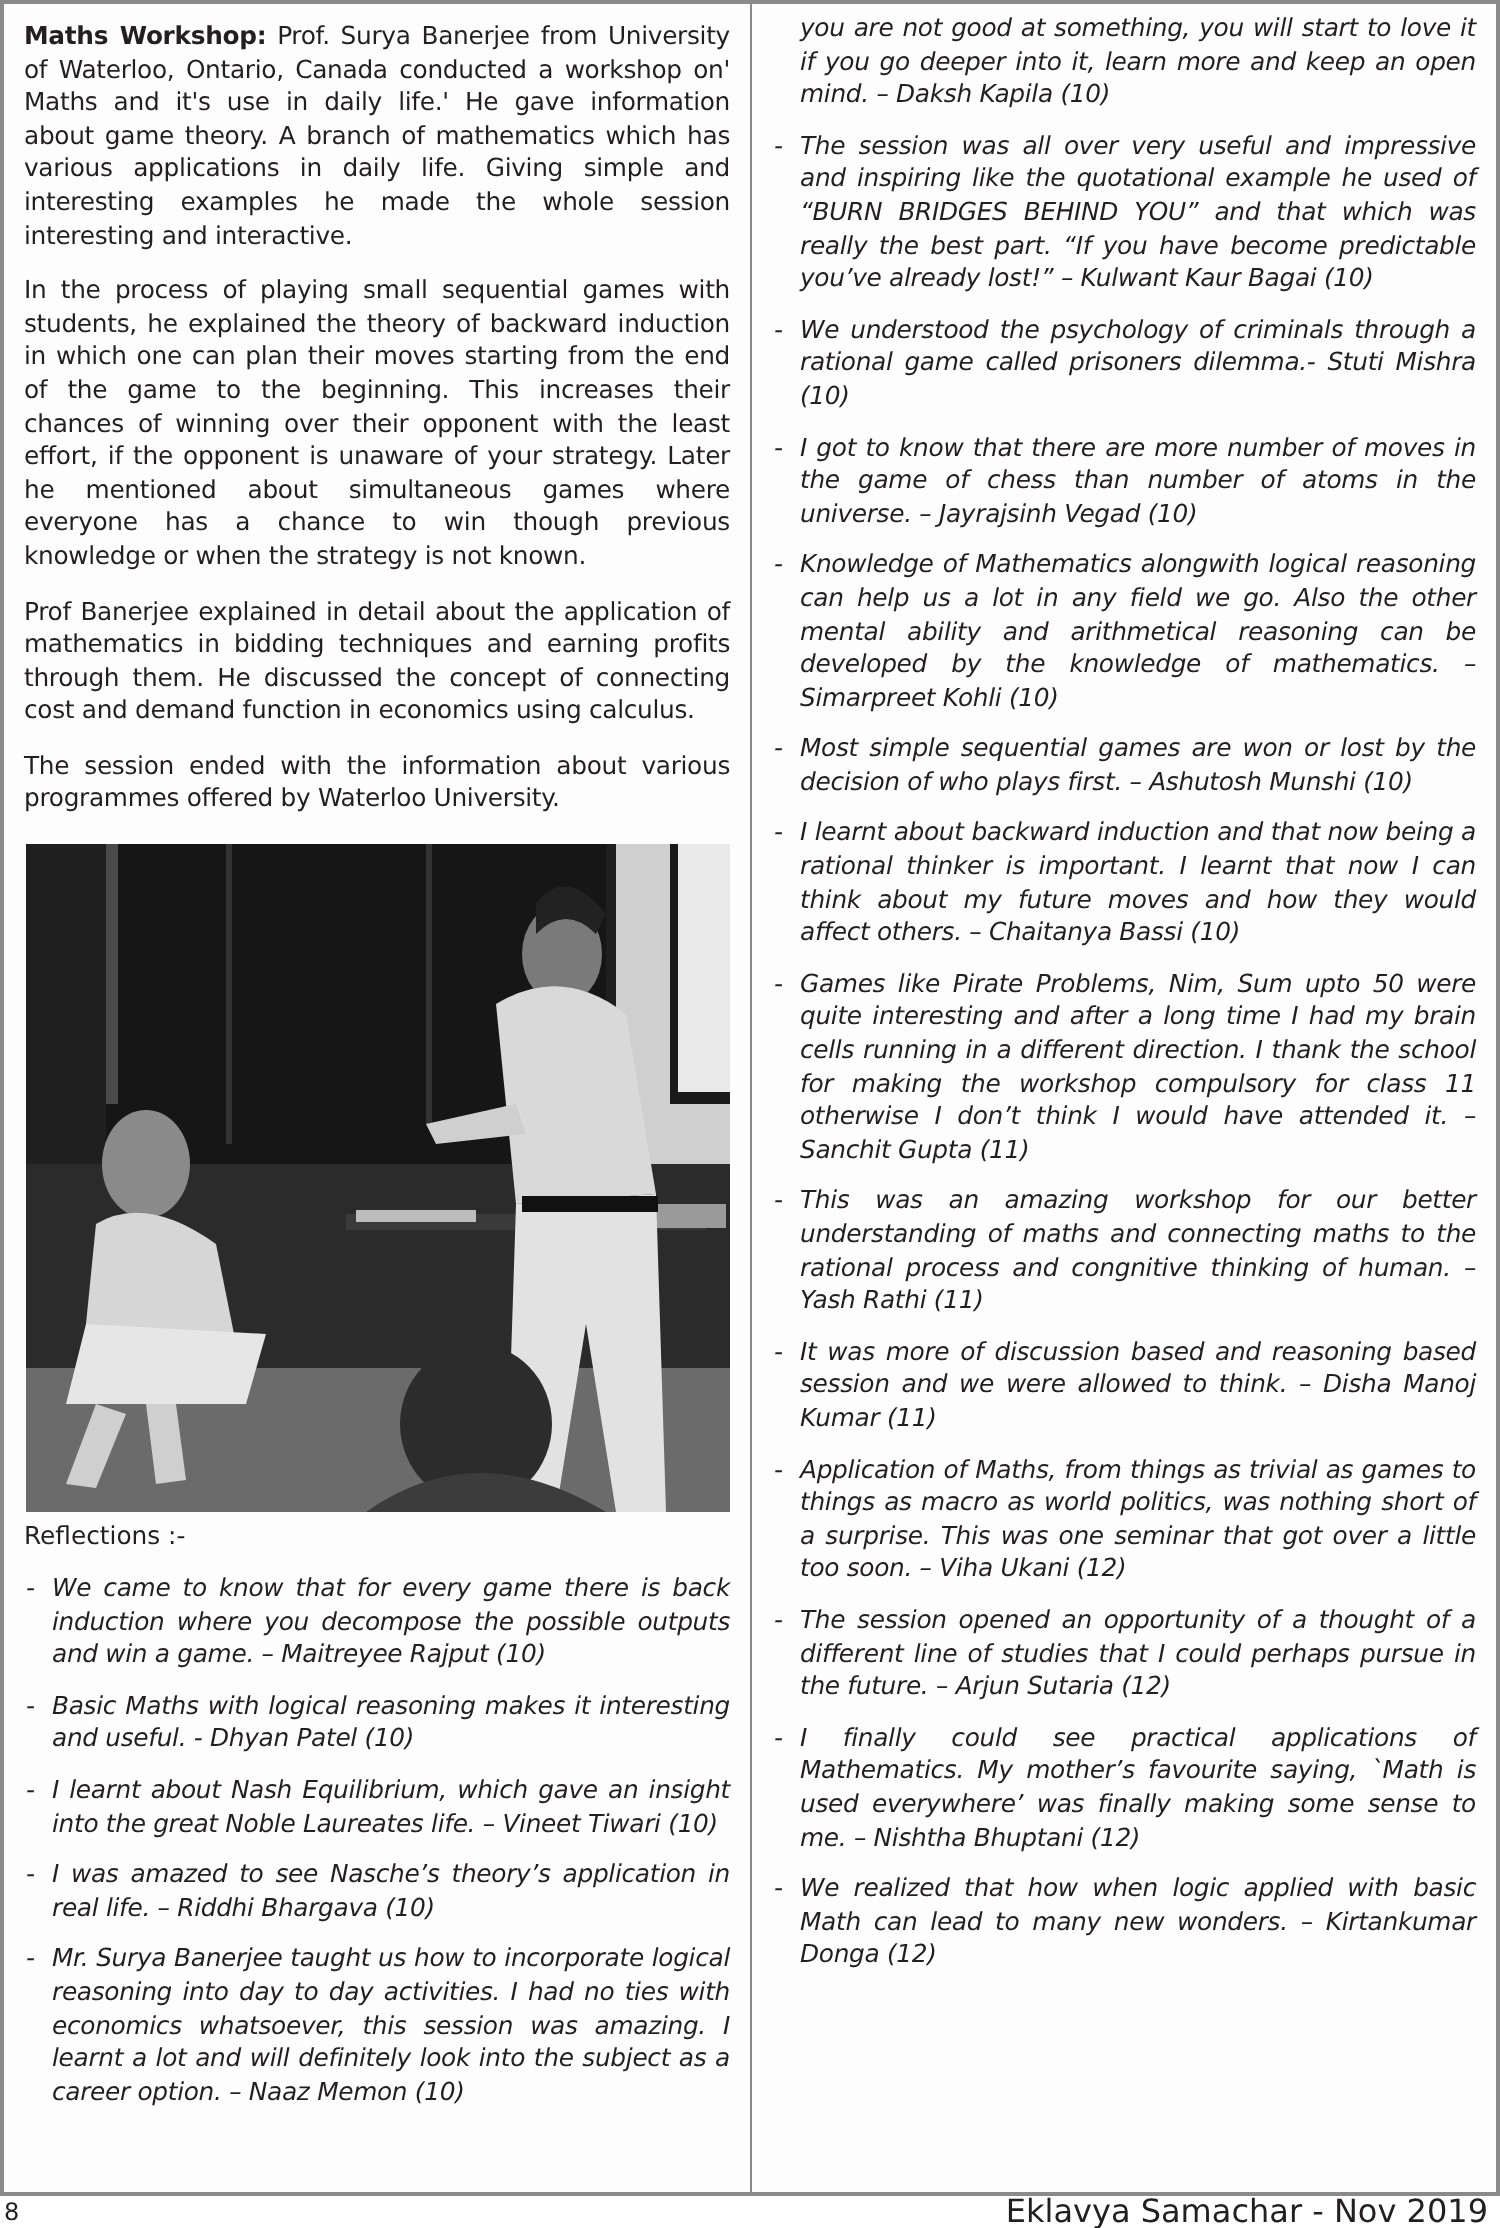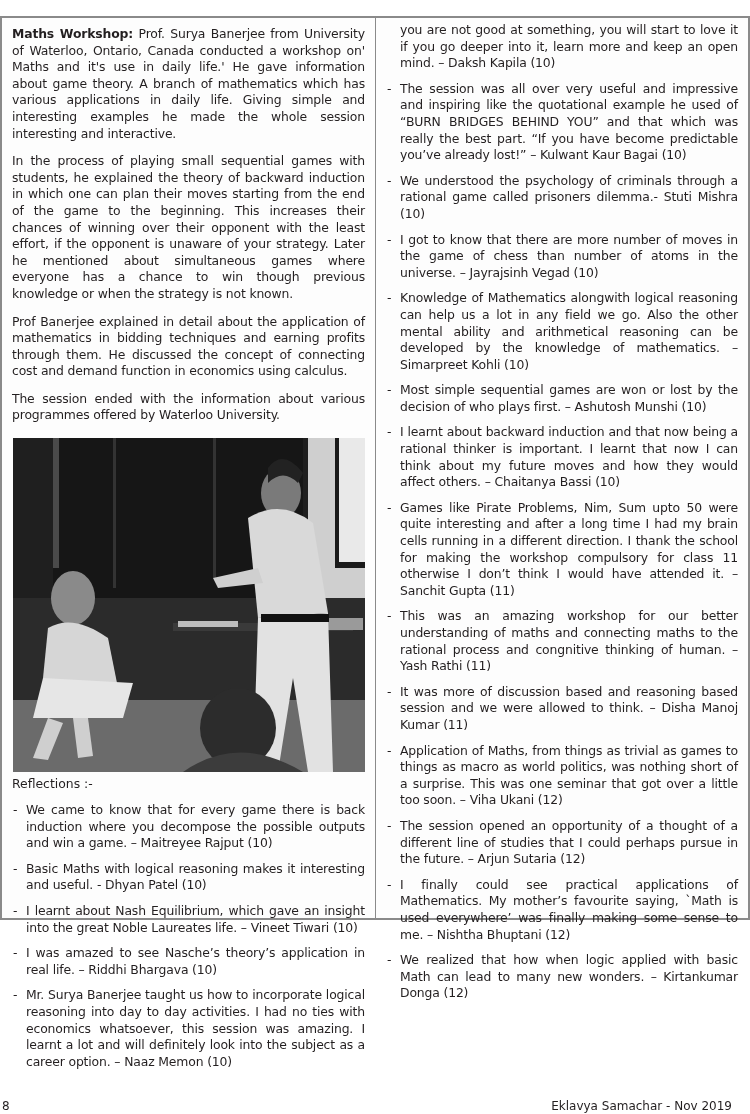--- a/index.html
+++ b/index.html
@@ -1,37 +1,37 @@
 <!DOCTYPE html>
 <html><head>
 <meta charset="utf-8">
 <style>
   html, body { margin: 0; padding: 0; background: #ffffff; }
   body { width: 750px; height: 1114px; position: relative; overflow: hidden;
          font-family: "DejaVu Sans", sans-serif; color: #231f20; }
   .page { position: absolute; left: 0; top: 0; width: 750px; height: 1114px; }
-  .col { position: absolute; top: 16px; height: 904px; box-sizing: border-box;
+  .col { position: absolute; top: 0; height: 1098px; box-sizing: border-box;
          border: 2px solid #8a8a8a; background: #fdfdfd; }
   .col-left { left: 0; width: 376px; border-right: 1px solid #8a8a8a; padding: 8px 10px 0 10px; }
   .col-right { left: 375px; width: 375px; border-left: 1px solid #8a8a8a; padding: 4px 10px 0 10px; }
   p.body { margin: 0 0 11px 0; font-size: 12.4px; line-height: 16.6px; text-align: justify;
            letter-spacing: -0.15px; }
   p.body b { font-weight: bold; }
   .photo { position: relative; width: 352px; height: 334px; margin: 4px 0 4px 1px;
            background: #2a2a2a; overflow: hidden; }
   .photo svg { display: block; }
   .refl-head { font-size: 12.4px; line-height: 16px; margin: 3px 0 10px 0; }
   ul.refl { list-style: none; margin: 0; padding: 0; }
   ul.refl li { position: relative; padding-left: 14px; margin: 0 0 9px 0;
-               font-size: 12.4px; line-height: 16.6px; text-align: justify; letter-spacing: -0.15px; }
+               font-size: 12.4px; line-height: 16.6px; text-align: justify; letter-spacing: -0.15px; font-style: italic; }
   ul.refl li::before { content: "-"; position: absolute; left: 1px; top: 0; }
   .col-right ul.refl li.cont { padding-left: 14px; }
   .col-right ul.refl li.cont::before { content: ""; }
   .footer-left { position: absolute; left: 2px; top: 1098px; font-size: 12px; line-height: 16px; }
-  .footer-right { position: absolute; right: 18px; top: 1098px; font-size: 12px; line-height: 16px; }
+  .footer-right { position: absolute; right: 6px; top: 1098px; font-size: 16px; line-height: 16px; }
 </style>
 </head>
 <body>
 
 <div class="page">
 
   <div class="col col-left">
     <p class="body"><b>Maths Workshop:</b><span> Prof. Surya Banerjee from University of Waterloo, Ontario, Canada conducted a workshop on' Maths and it's use in daily life.' He gave information about game theory. A branch of mathematics which has various applications in daily life. Giving simple and interesting examples he made the whole session interesting and interactive.</span></p>
     <p class="body">In the process of playing small sequential games with students, he explained the theory of backward induction in which one can plan their moves starting from the end of the game to the beginning. This increases their chances of winning over  their opponent with the least effort, if the opponent is unaware of your strategy. Later he mentioned about simultaneous games where everyone has a chance to win though previous knowledge or when the strategy is not known.</p>
     <p class="body">Prof Banerjee explained in detail about the application of mathematics in bidding techniques and earning profits through them. He discussed the concept of connecting cost and demand function in economics using calculus.</p>

